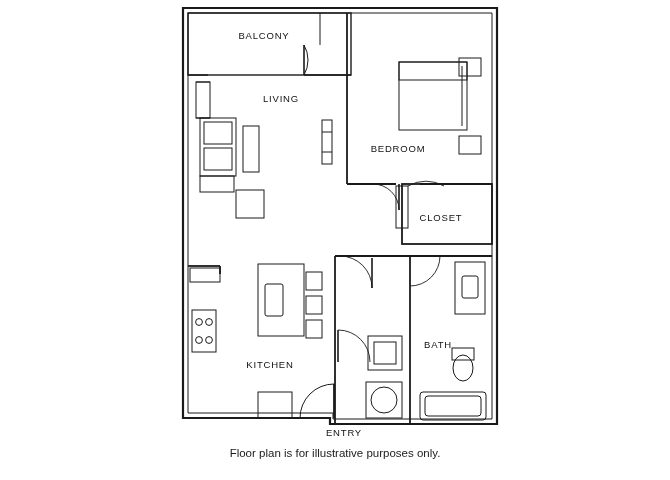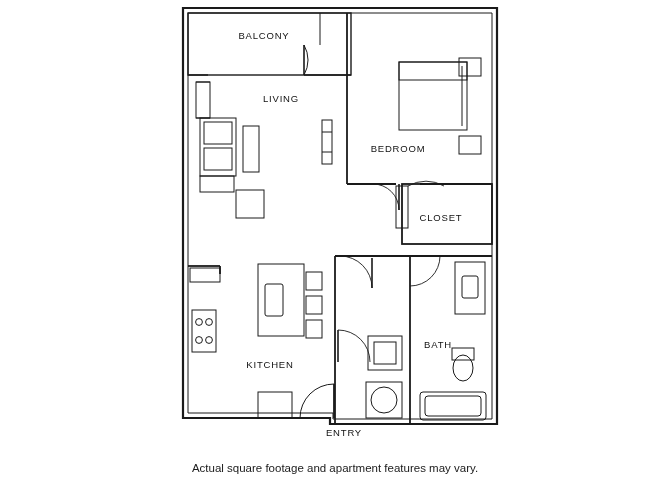--- a/index.html
+++ b/index.html
@@ -189,15 +189,15 @@
 
     <text class="room-label" x="264" y="39" text-anchor="middle">BALCONY</text>
     <text class="room-label" x="281" y="102" text-anchor="middle">LIVING</text>
     <text class="room-label" x="398" y="152" text-anchor="middle">BEDROOM</text>
     <text class="room-label" x="441" y="221" text-anchor="middle">CLOSET</text>
     <text class="room-label" x="438" y="348" text-anchor="middle">BATH</text>
     <text class="room-label" x="270" y="368" text-anchor="middle">KITCHEN</text>
     <text class="room-label" x="344" y="436" text-anchor="middle">ENTRY</text>
   </svg>
 
-  <div class="disclaimer l2">Actual square footage and apartment features may vary.</div>
+  <div class="disclaimer l1">Floor plan is for illustrative purposes only.</div>
 
 </div>
 
 </body></html>

